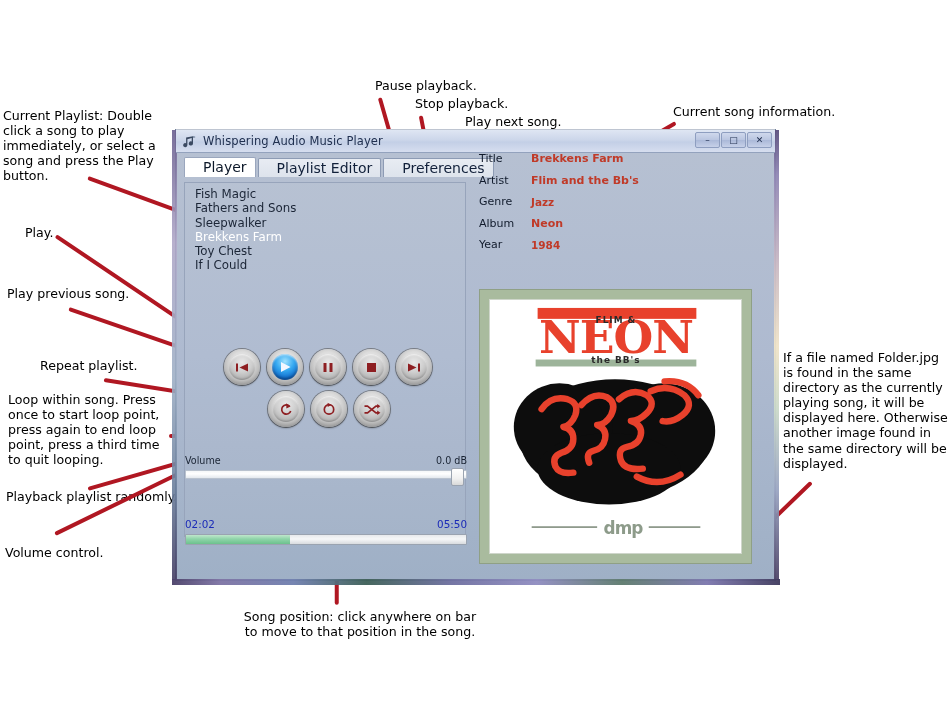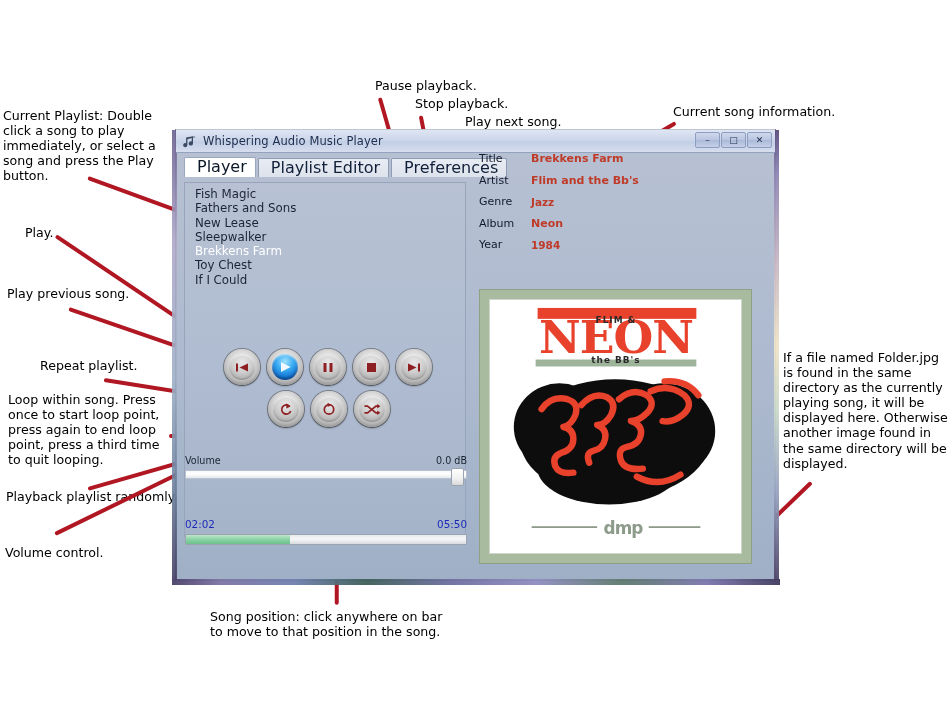--- a/index.html
+++ b/index.html
@@ -6,21 +6,21 @@
   body{
     width:950px;height:713px;position:relative;overflow:hidden;
     background:#ffffff;
     font-family:"DejaVu Sans", sans-serif;
   }
   
   .anno{
     position:absolute;color:#000;font-family:"DejaVu Sans",sans-serif;
     font-size:12.6px;line-height:15.1px;white-space:pre-line;
   }
-  .anno.c{text-align:left;}
+  .anno.c{text-align:center;}
   
   .lead{position:absolute;background:#b01722;transform-origin:0 50%;border-radius:2px;}
   
   #app-window{
     position:absolute;left:175px;top:129px;width:601px;height:452px;
     box-sizing:border-box;
     background:linear-gradient(180deg,#b7c1d2 0%,#aebad0 50%,#9fb0c6 100%);
     border:1px solid #6f7f99;
     box-shadow:0 0 0 1px rgba(255,255,255,.25) inset;
   }
@@ -49,21 +49,21 @@
   .win-btn{
     width:25px;height:16px;box-sizing:border-box;
     border:1px solid #8e9ec0;border-radius:2px;
     background:linear-gradient(180deg,#cfd8ec 0%,#b9c5e0 50%,#aab8d8 51%,#c6d0e8 100%);
     display:flex;align-items:center;justify-content:center;
     font-size:9px;color:#1d2c4c;
   }
   
   #tab-strip{display:flex;align-items:flex-end;gap:2px;padding:5px 0 0 8px;height:19px;}
   .tab{
-    font-size:16px;color:#11203a;padding:3px 8px 3px 12px;
+    font-size:14px;color:#11203a;padding:3px 8px 3px 18px;
     border:1px solid #8d9bb4;border-bottom:none;border-radius:2px 2px 0 0;
     background:linear-gradient(180deg,#e8ecf3 0%,#dde3ec 100%);
     line-height:12px;
   }
   .tab.active{background:#ffffff;border-color:#9aa6bd;color:#0b1728;padding-bottom:4px;}
   
   #playlist{
     position:absolute;left:8px;top:52px;width:282px;height:355px;
     box-sizing:border-box;border:1px solid #97a4bb;
     background:rgba(255,255,255,0.035);
@@ -218,21 +218,20 @@
 
   <div id="tab-strip">
     <span class="tab active">Player</span>
     <span class="tab">Playlist Editor</span>
     <span class="tab">Preferences</span>
   </div>
 
   <div id="playlist">
     <div class="song">Fish Magic</div>
     <div class="song">Fathers and Sons</div>
-    <div class="song">New Lease</div>
     <div class="song">Sleepwalker</div>
     <div class="song selected">Brekkens Farm</div>
     <div class="song">Toy Chest</div>
     <div class="song">If I Could</div>
   </div>
 
   <div id="transport-row-1">
     <span class="tbtn">
       <span class="inner">
         <svg width="14" height="11" viewBox="0 0 14 11">

